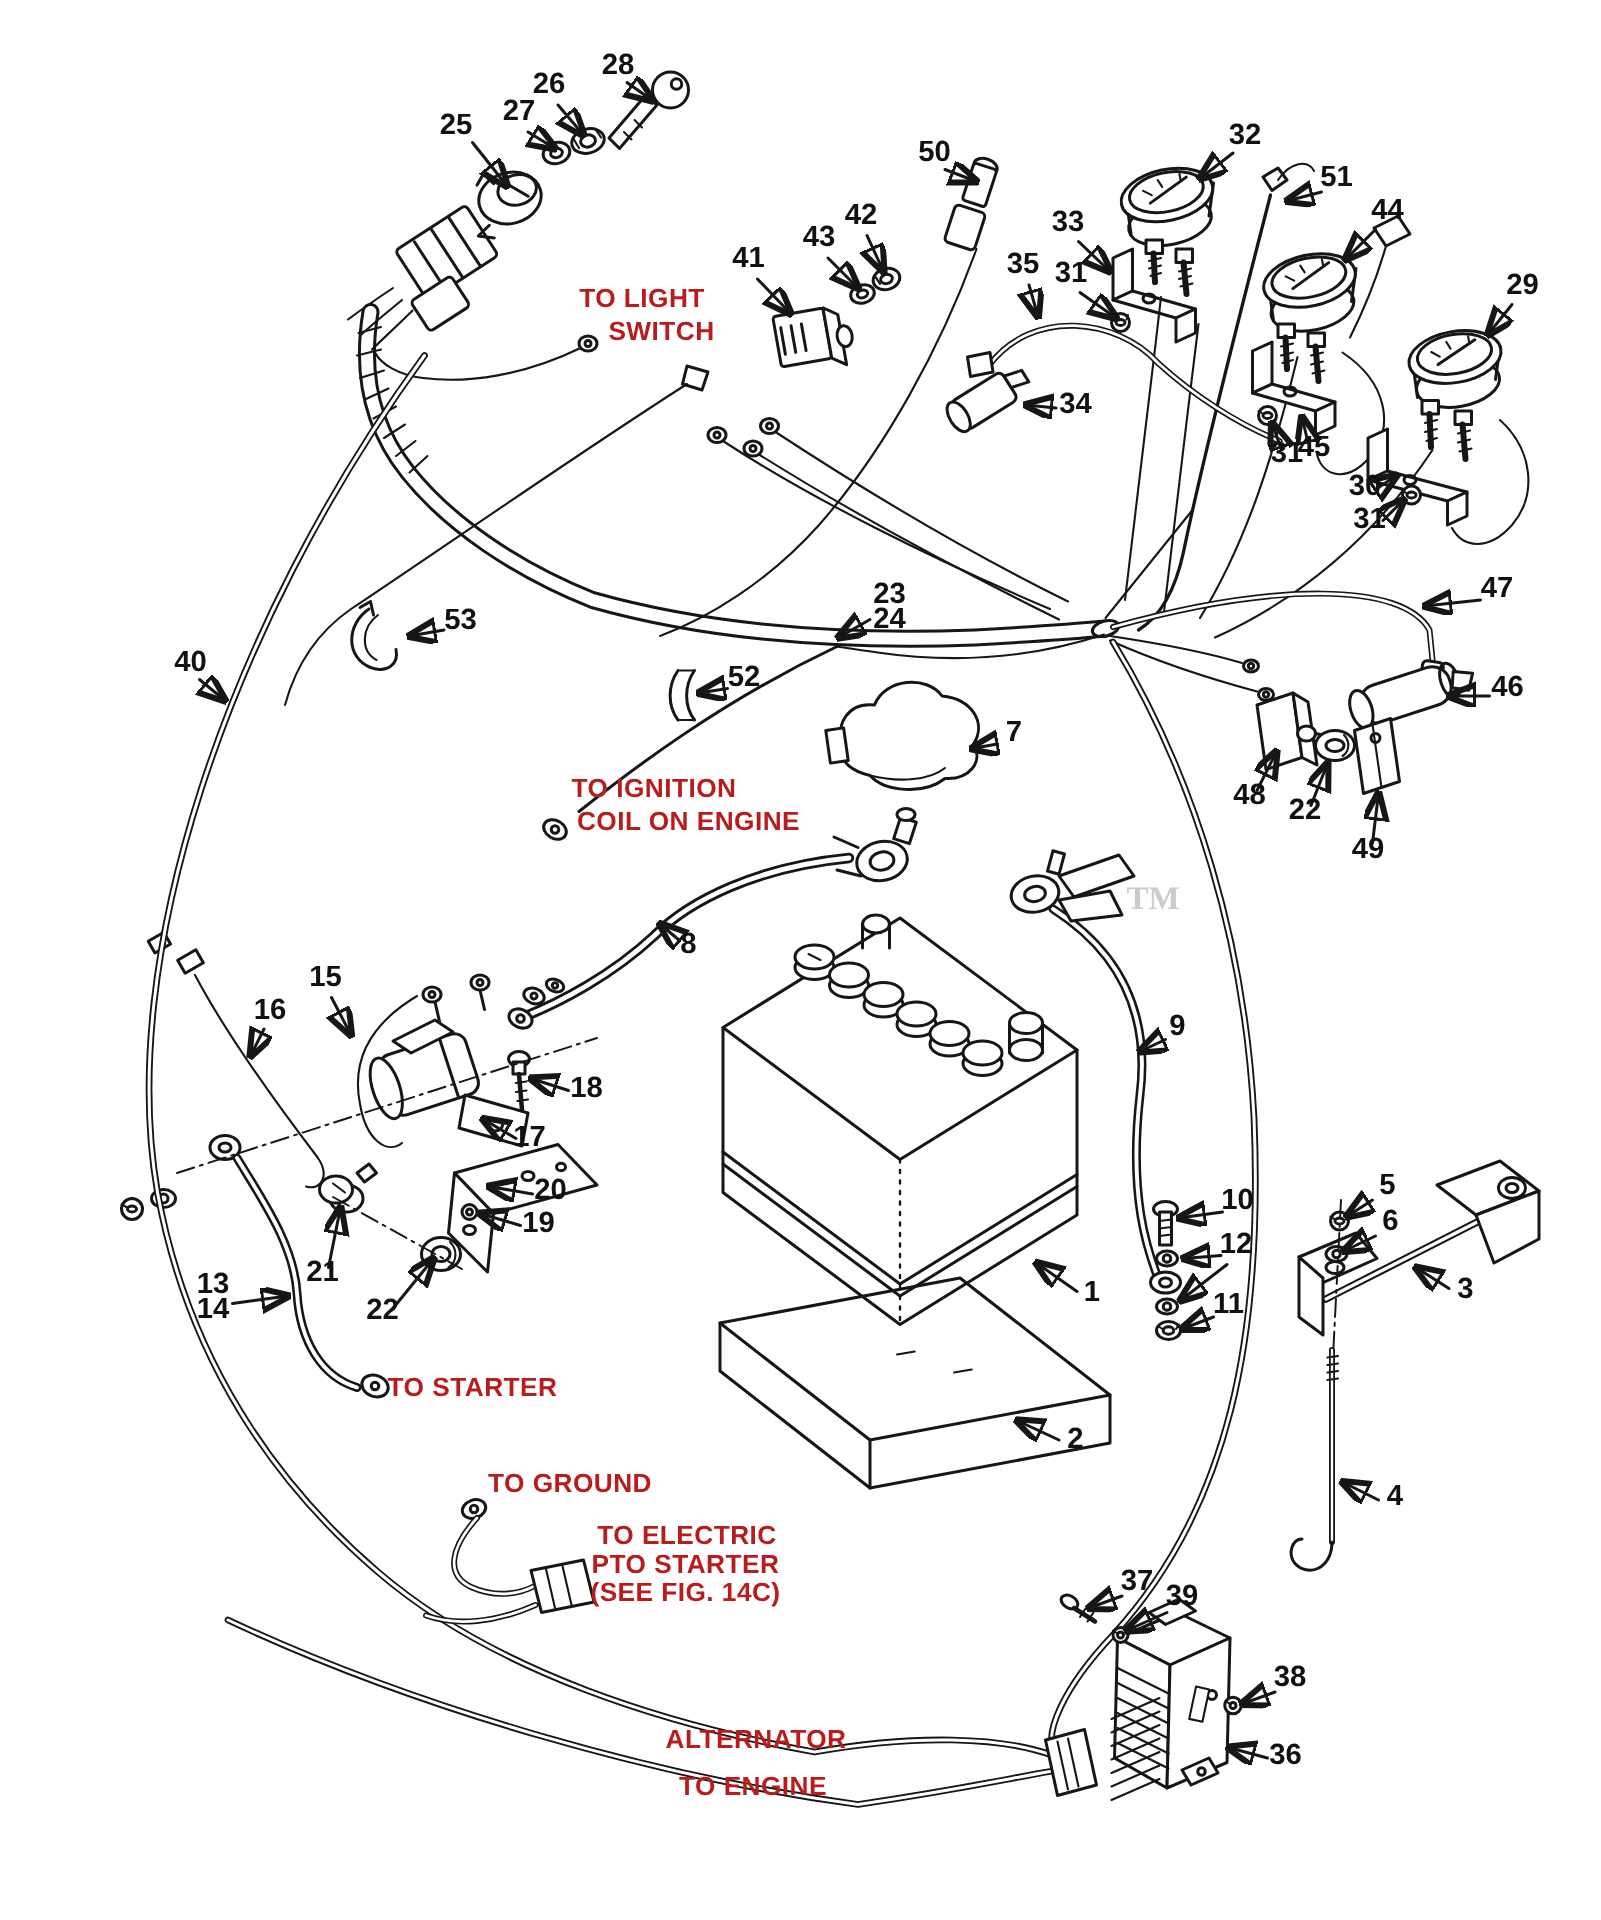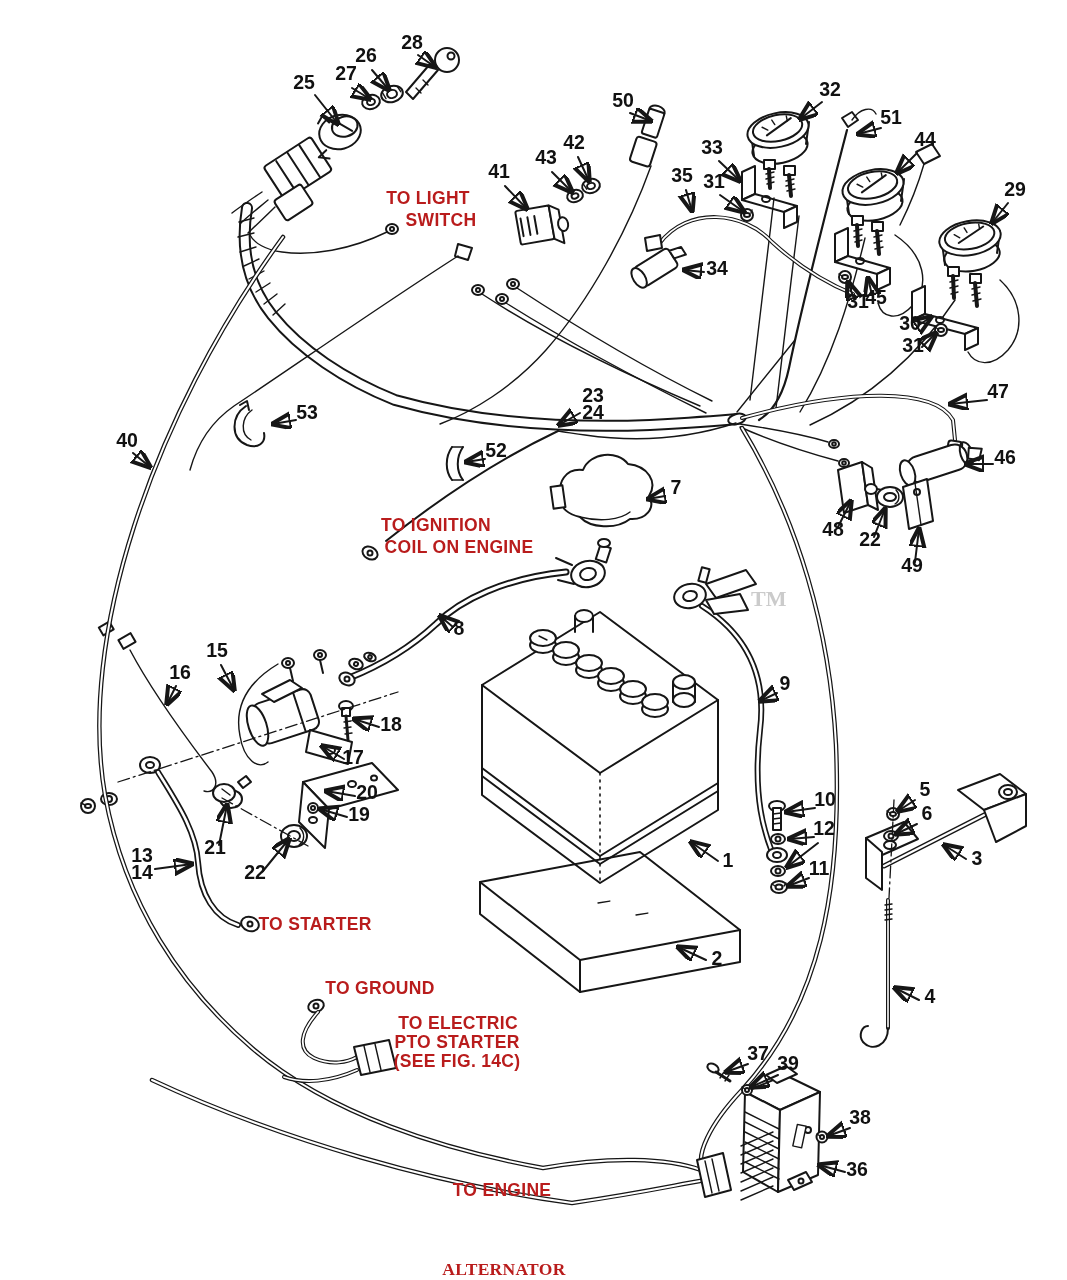--- a/index.html
+++ b/index.html
@@ -842,15 +842,15 @@
       <div class="label" style="left: 428px; top: 200px;">TO LIGHT</div>
       <div class="label" style="left: 441px; top: 222px;">SWITCH</div>
       <div class="label" style="left: 436px; top: 527px;">TO IGNITION</div>
       <div class="label" style="left: 438px; top: 549px; margin-left: 21px;">COIL ON ENGINE</div>
       <div class="label" style="left: 315px; top: 926px; text-align: right;">TO STARTER</div>
       <div class="label" style="left: 380px; top: 990px;">TO GROUND</div>
       <div class="label" style="left: 458px; top: 1025px;">TO ELECTRIC</div>
       <div class="label" style="left: 457px; top: 1044px;">PTO STARTER</div>
       <div class="label" style="left: 457px; top: 1063px;">(SEE FIG. 14C)</div>
       <div class="label" style="left: 502px; top: 1192px;">TO ENGINE</div>
-      <div class="label" style="left: 504px; top: 1271px; font-family: Liberation Serif, serif;">ALTERNATOR</div>
+      <div class="label" style="left: 504px; top: 1161px;">ALTERNATOR</div>
     </div>
 </div>
 
 </body></html>

